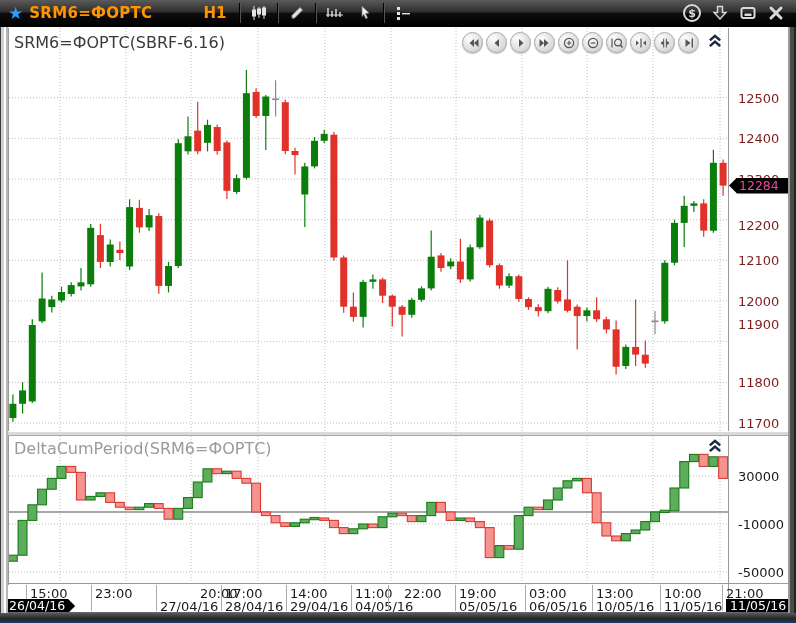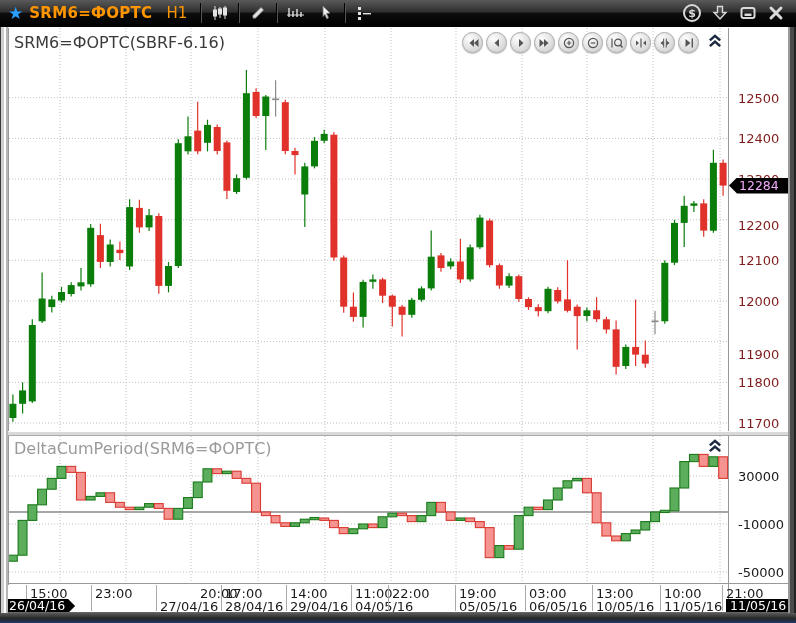--- a/index.html
+++ b/index.html
@@ -4,21 +4,21 @@
 <style>
   html,body{margin:0;padding:0;background:#222;}
   .window{position:relative;width:796px;height:623px;background:#fff;overflow:hidden;
           font-family:"DejaVu Sans",sans-serif;}
   
   .toolbar{position:absolute;left:0;top:0;width:796px;height:27px;
            background:linear-gradient(#5a5a5a 0%,#2f2f2f 45%,#0d0d0d 52%,#000 100%);
            display:flex;align-items:center;border-bottom:1px solid #000;box-sizing:border-box;}
   .star{font-size:17px;color:#2a9fff;margin:0 6px 0 8px;line-height:1;}
   .tb-title{color:#ff9500;font-weight:bold;font-size:15px;letter-spacing:.3px;margin-right:14px;}
-  .tb-tf{color:#ff9500;font-weight:normal;font-size:15px;margin-right:10px;}
+  .tb-tf{color:#ff9500;font-weight:bold;font-size:15px;margin-right:10px;margin-left:37px;}
   .tb-sep{width:2px;height:20px;margin:0 3px;
           background:linear-gradient(90deg,#000 0 1px,#555 1px 2px);}
   .tb-btn{width:30px;height:22px;display:flex;align-items:center;justify-content:center;cursor:pointer;}
   .tb-right{margin-left:auto;display:flex;align-items:center;margin-right:6px;}
   .tb-right .tb-btn{width:28px;}
   
   .left-gutter{position:absolute;left:0;top:27px;width:8px;height:586px;
     background:linear-gradient(90deg,#3a3a3a 0 1px,#cfcfcf 1px 4px,#ffffff 4px 6px,#b5b5b5 6px 8px);}
   .right-frame{position:absolute;left:788px;top:27px;width:8px;height:596px;
     background:linear-gradient(90deg,#9a9a9a 0 2px,#4a4a4a 2px 6px,#222 6px 8px);}
@@ -38,21 +38,21 @@
   .ta-bottom{position:absolute;left:0px;top:612px;width:796px;height:1px;background:#666;}
   
   .nav-row{position:absolute;left:462px;top:32px;display:flex;gap:3px;align-items:center;}
   .nav-btn{width:21px;height:21px;border-radius:50%;border:1px solid #a8a8a8;box-sizing:border-box;
            background:radial-gradient(circle at 35% 30%,#fdfdfd,#d6d6d6 75%,#c2c2c2);
            display:flex;align-items:center;justify-content:center;cursor:pointer;
            box-shadow:0 1px 1px rgba(0,0,0,.25);}
   .chevron{position:absolute;width:16px;height:16px;cursor:pointer;}
   
   .price-label{position:absolute;left:738px;font-size:13px;color:#7f1d1d;transform:translateY(-50%);}
-  .price-tag{position:absolute;left:729px;width:59px;height:16px;background:#000;color:#f0abfc;
+  .price-tag{position:absolute;left:729px;width:59px;height:16px;background:#000;color:#ec4899;
              font-size:12.5px;line-height:16px;padding-left:10px;box-sizing:border-box;
              clip-path:polygon(8px 0,100% 0,100% 100%,8px 100%,0 50%);transform:translateY(-50%);}
   .ind-label{position:absolute;left:738px;font-size:13px;color:#1a1a1a;transform:translateY(-50%);}
   
   .time-axis{position:absolute;left:0;top:585px;width:664px;height:27px;background:#fff;}
   .t-tick{position:absolute;top:0;width:1px;height:26px;background:#aaa;}
   .t-time{position:absolute;top:1px;font-size:13px;color:#1a1a1a;white-space:nowrap;}
   .t-date{position:absolute;top:14px;font-size:13px;color:#1a1a1a;white-space:nowrap;}
   .t-date.tag{background:#000;color:#fff;padding:0 4px;height:14px;line-height:14px;font-size:12.5px;}
   .t-date.tag.arrow{clip-path:polygon(0 0,calc(100% - 7px) 0,100% 50%,calc(100% - 7px) 100%,0 100%);padding-right:10px;}
@@ -483,21 +483,21 @@
     </svg>
   </span>
 
   <div id="price-axis">
       <div class="price-label" style="top: 97.7px;">12500</div>
       <div class="price-label" style="top: 138.357px;">12400</div>
       <div class="price-label" style="top: 179.014px;">12300</div>
       <div class="price-label" style="top: 225px;">12200</div>
       <div class="price-label" style="top: 260.328px;">12100</div>
       <div class="price-label" style="top: 300.985px;">12000</div>
-      <div class="price-label" style="top: 354px;">11900</div>
+      <div class="price-label" style="top: 324px;">11900</div>
       <div class="price-label" style="top: 382.299px;">11800</div>
       <div class="price-label" style="top: 422.956px;">11700</div>
       <div class="price-tag" style="top: 185.519px;">12284</div>
     </div>
   <div id="ind-axis">
       <div class="ind-label" style="top: 475.986px;">30000</div>
       <div class="ind-label" style="top: 524.005px;">-10000</div>
       <div class="ind-label" style="top: 572.024px;">-50000</div>
     </div>
   <div class="time-axis" id="time-axis">
@@ -512,21 +512,21 @@
       <div class="t-tick" style="left: 221px;"></div>
       <div class="t-time" style="left: 225px;">17:00</div>
       <div class="t-date" style="left: 225px;">28/04/16</div>
       <div class="t-tick" style="left: 286px;"></div>
       <div class="t-time" style="left: 290px;">14:00</div>
       <div class="t-date" style="left: 290px;">29/04/16</div>
       <div class="t-tick" style="left: 351px;"></div>
       <div class="t-time" style="left: 355px;">11:00</div>
       <div class="t-date" style="left: 355px;">04/05/16</div>
       <div class="t-tick" style="left: 388px;"></div>
-      <div class="t-time" style="left: 392px;">22:00</div>
+      <div class="t-time" style="left: 392px; padding-left: 12px;">22:00</div>
       <div class="t-tick" style="left: 455px;"></div>
       <div class="t-time" style="left: 459px;">19:00</div>
       <div class="t-date" style="left: 459px;">05/05/16</div>
       <div class="t-tick" style="left: 525px;"></div>
       <div class="t-time" style="left: 529px;">03:00</div>
       <div class="t-date" style="left: 529px;">06/05/16</div>
       <div class="t-tick" style="left: 592px;"></div>
       <div class="t-time" style="left: 596px;">13:00</div>
       <div class="t-date" style="left: 596px;">10/05/16</div>
       <div class="t-tick" style="left: 660px;"></div>

